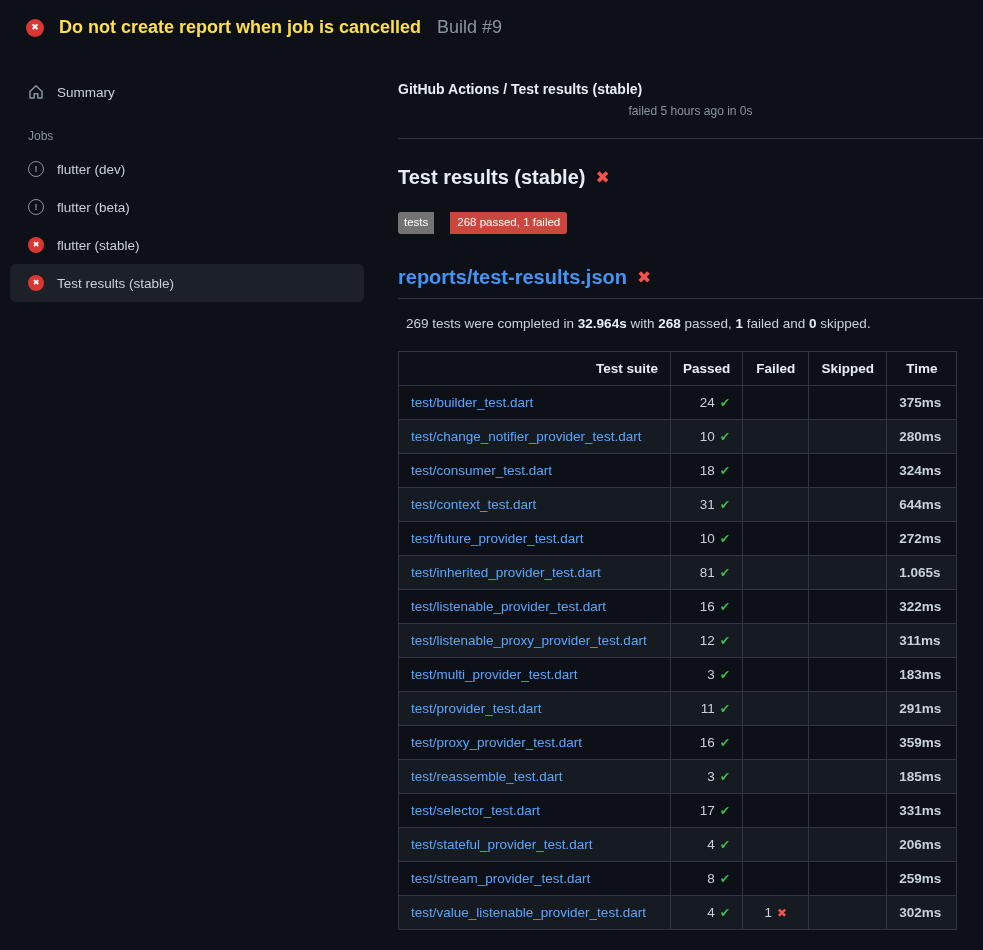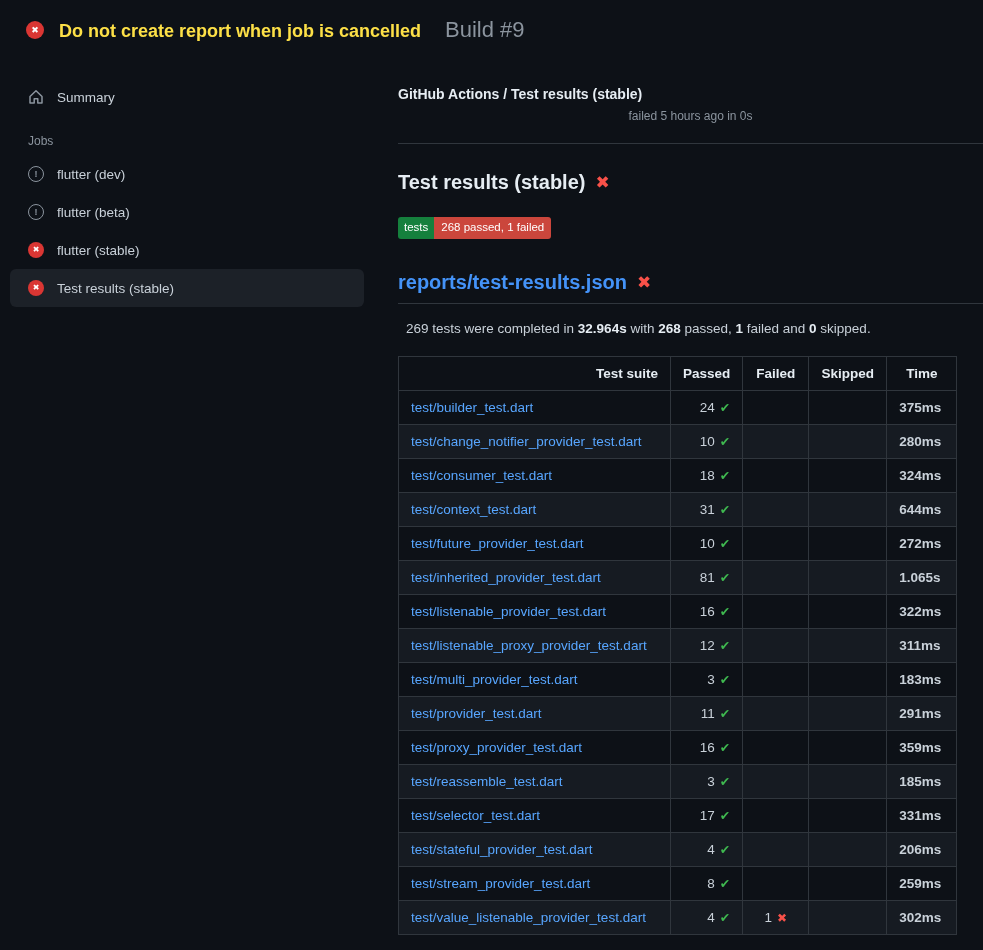--- a/index.html
+++ b/index.html
@@ -8,21 +8,21 @@
     width: 983px; height: 950px; overflow: hidden;
     background: #0d1117; color: #c9d1d9;
     font-family: "Liberation Sans", "DejaVu Sans", sans-serif;
     font-size: 14px;
   }
   .top-header { display: flex; align-items: center; gap: 15px; padding: 17px 24px 13px 26px; }
   .circle-icon { border-radius: 50%; display: inline-flex; align-items: center; justify-content: center; flex-shrink: 0; line-height: 1; }
   .circle-icon.failed { background: #da3633; color: #fff; font-weight: 700; }
   .header-circle { width: 18px; height: 18px; font-size: 9px; }
   .run-title { font-size: 18px; font-weight: 600; color: #fde047; text-align: right; }
-  .build-no { font-size: 22px; color: #8b949e; font-weight: 400; margin-left: 20px; }
+  .build-no { font-size: 18px; color: #8b949e; font-weight: 400; margin-left: 12px; }
 
   .layout { display: flex; align-items: flex-start; }
   .sidebar { width: 374px; flex-shrink: 0; padding: 22px 10px 0 10px; }
   .side-item { display: flex; align-items: center; gap: 13px; padding: 11px 18px; border-radius: 6px;
                font-size: 13.5px; color: #c9d1d9; cursor: pointer; }
   .side-item.selected { background: #1c2128; }
   .jobs-label { color: #8b949e; font-size: 12px; padding: 18px 18px 7px 18px; }
   .status-circle { width: 16px; height: 16px; font-size: 8px; }
   .status-circle.cancelled { background: transparent; border: 1.5px solid #8b949e; color: #8b949e; font-size: 9px; font-weight: 700; }
   .status-circle .cross-glyph, .status-circle .excl-glyph { display: none; }
@@ -123,22 +123,22 @@
     <div class="breadcrumb">GitHub Actions / Test results (stable)</div>
     <div class="run-status">failed 5 hours ago in 0s</div>
     <hr class="divider">
 
     <div class="section-heading">
       <span>Test results (stable)</span>
       <span class="x-mark heading-x">✖</span>
     </div>
 
     <div class="badge">
-      <span class="badge-label" style="background: #15803d;">tests</span>
-      <span class="badge-value" style="background: rgb(203, 70, 60);">268 passed, 1 failed</span>
+      <span class="badge-label" style="background: #737373;">tests</span>
+      <span class="badge-value" style="background: rgb(203, 70, 60); margin-left: 16px;">268 passed, 1 failed</span>
     </div>
 
     <h2 class="report-heading">
       <a href="#" class="report-link">reports/test-results.json</a>
       <span class="x-mark heading-x">✖</span>
     </h2>
 
     <p class="summary-line"><span>269 tests were completed in </span><span class="bold">32.964s</span><span> with </span><span class="bold">268</span><span> passed, </span><span class="bold">1</span><span> failed and </span><span class="bold">0</span><span> skipped.</span></p>
 
     <table>

